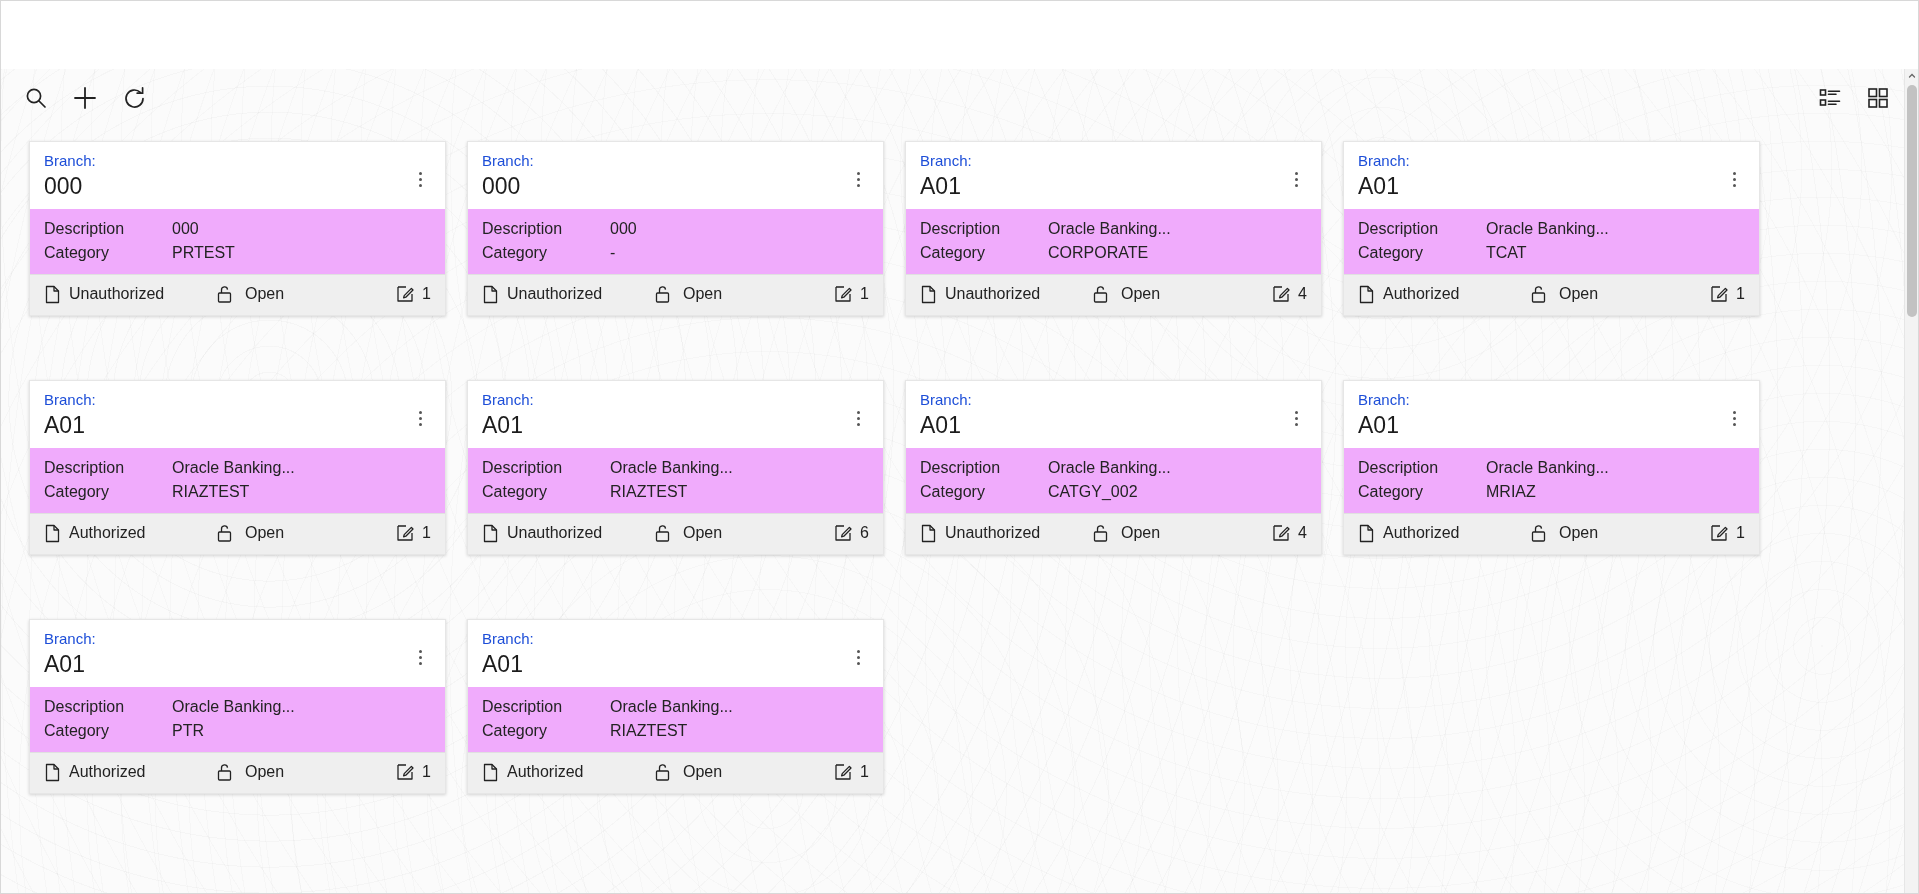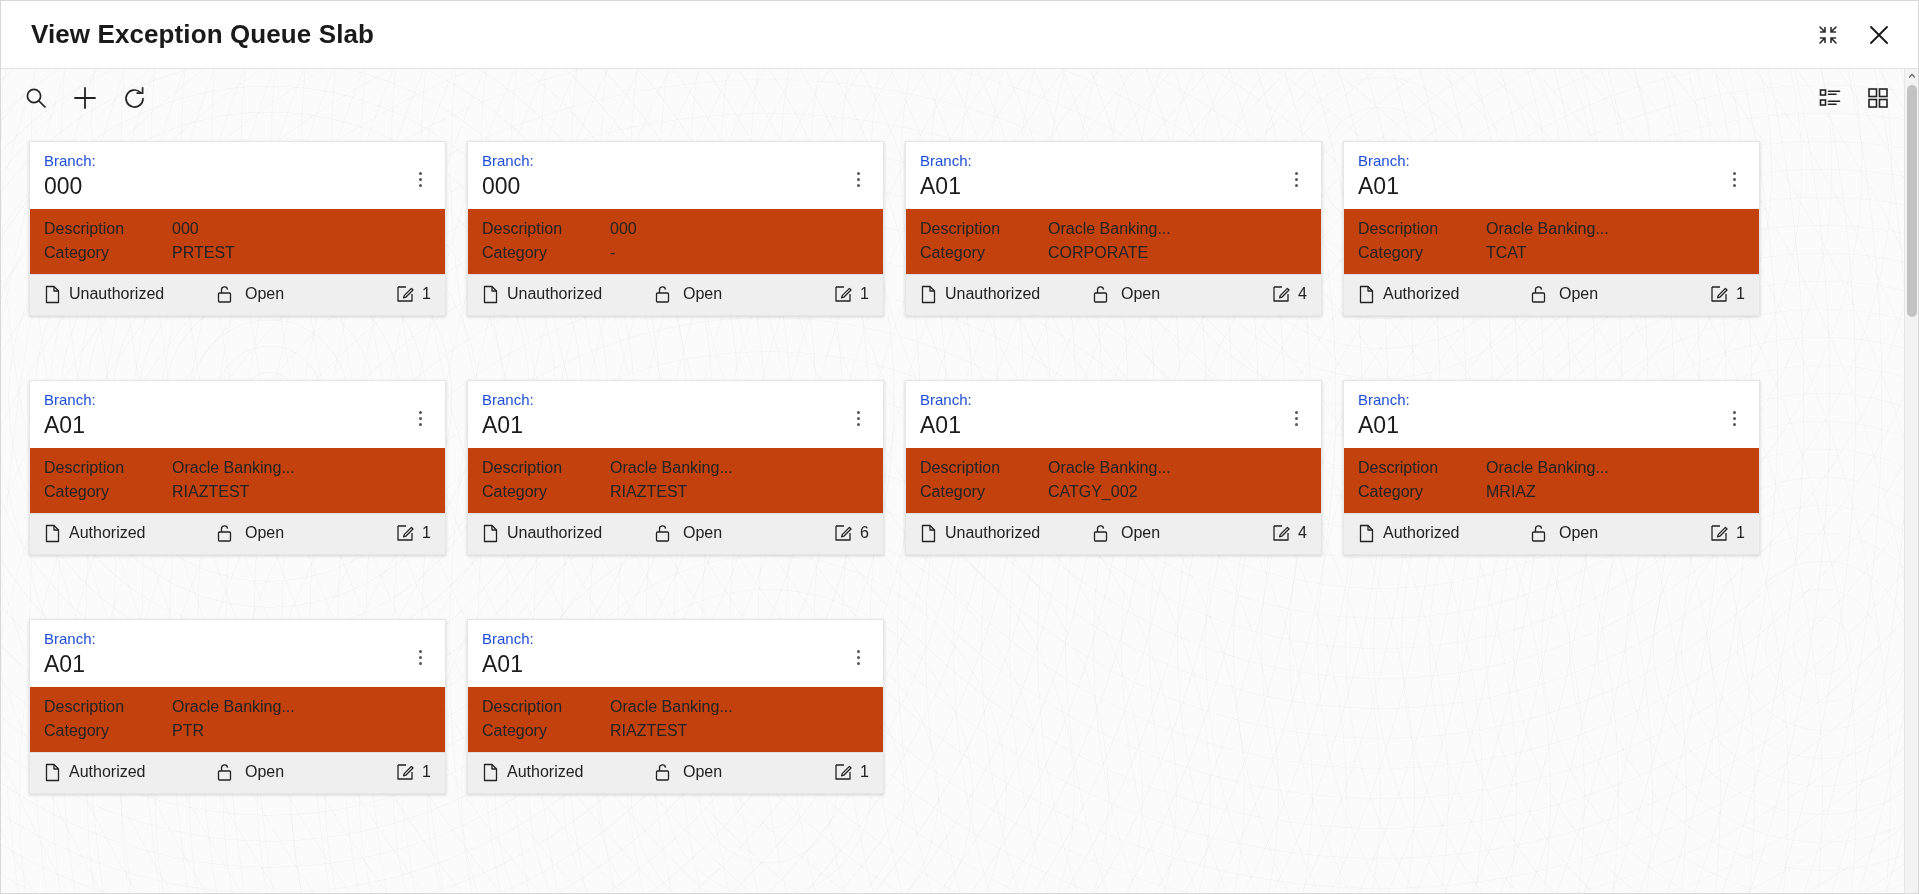--- a/index.html
+++ b/index.html
@@ -128,21 +128,21 @@
     cursor: pointer;
   }
   .kebab i {
     display: block;
     width: 3px; height: 3px;
     border-radius: 50%;
     background: #555;
   }
 
   .card-body {
-    background: #c2410c;
+    background: #f0abfc;
     padding: 8px 14px 10px 14px;
     display: flex;
     gap: 10px;
   }
   .body-labels, .body-values {
     display: flex;
     flex-direction: column;
     gap: 1px;
   }
   .body-labels { width: 118px; }
@@ -203,38 +203,20 @@
     background: #c2c2c2;
     border-radius: 5px;
     cursor: pointer;
   }
 </style>
 </head>
 <body>
 
 <div id="app">
 
-  <div class="titlebar">
-    <div class="title">View Exception Queue Slab</div>
-    <div class="title-actions">
-      <button class="icon-btn" title="Collapse">
-        <svg width="24" height="24" viewBox="0 0 24 24" fill="none" stroke="#2b2b2b" stroke-width="1.6" stroke-linecap="round">
-          <path d="M4 4 L9 9 M9 4.5 L9 9 L4.5 9"></path>
-          <path d="M20 4 L15 9 M15 4.5 L15 9 L19.5 9"></path>
-          <path d="M4 20 L9 15 M9 19.5 L9 15 L4.5 15"></path>
-          <path d="M20 20 L15 15 M15 19.5 L15 15 L19.5 15"></path>
-        </svg>
-      </button>
-      <button class="icon-btn" title="Close">
-        <svg width="26" height="26" viewBox="0 0 26 26" fill="none" stroke="#1a1a1a" stroke-width="1.9" stroke-linecap="round">
-          <path d="M5 5 L21 21 M21 5 L5 21"></path>
-        </svg>
-      </button>
-    </div>
-  </div>
 
   <div class="content">
 
     <div class="toolbar">
       <div class="toolbar-left">
         <button class="icon-btn" title="Search">
           <svg width="26" height="26" viewBox="0 0 26 26" fill="none" stroke="#222" stroke-width="1.7" stroke-linecap="round">
             <circle cx="11" cy="11" r="6.6"></circle>
             <path d="M16 16 L22 22"></path>
           </svg>

